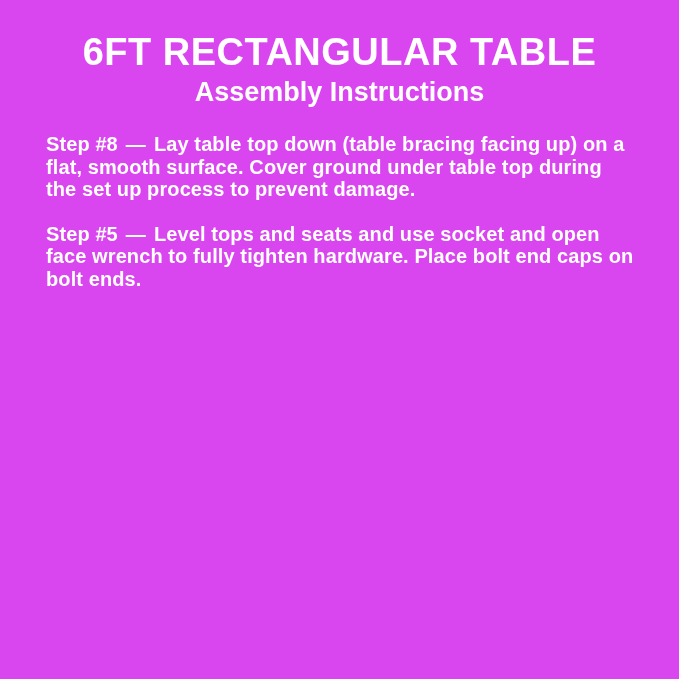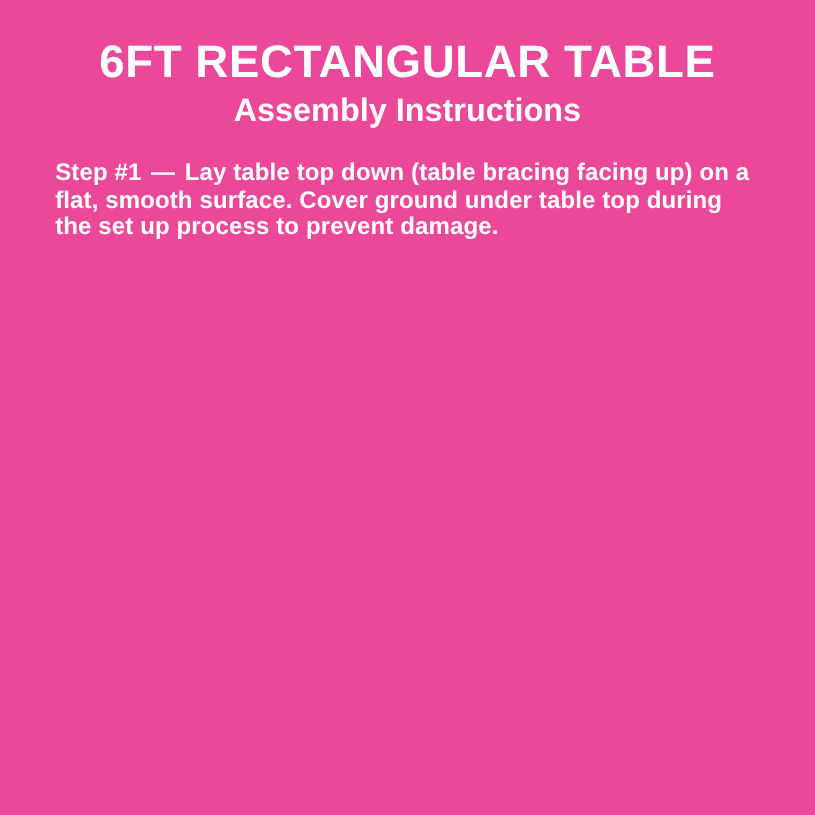--- a/index.html
+++ b/index.html
@@ -11,21 +11,21 @@
     height: 679px;
     background: #000000;
     color: #ffffff;
     font-family: "Liberation Sans", sans-serif;
     font-weight: bold;
     overflow: hidden;
   }
   .card {
     width: 679px;
     height: 679px;
-    background: #ec4899;
+    background: #d946ef;
     box-sizing: border-box;
   }
   .header {
     text-align: center;
     padding-top: 30px;
   }
   .title {
     font-size: 38px;
     line-height: 44px;
     letter-spacing: 0.5px;
@@ -56,21 +56,22 @@
 
 <div class="card">
 
   <div class="header">
     <h1 class="title">6FT RECTANGULAR TABLE</h1>
     <h2 class="subtitle">Assembly Instructions</h2>
   </div>
 
   <div class="content">
 
-    <p class="step"><span>Step #1</span><span class="step-sep">—</span><span>Lay table top down (table bracing facing up) on a flat, smooth surface. Cover ground under table top during the set up process to prevent damage.</span></p>
+    <p class="step"><span>Step #8</span><span class="step-sep">—</span><span>Lay table top down (table bracing facing up) on a flat, smooth surface. Cover ground under table top during the set up process to prevent damage.</span></p>
 
 
 
 
+    <p class="step"><span>Step #5</span><span class="step-sep">—</span><span>Level tops and seats and use socket and open face wrench to fully tighten hardware. Place bolt end caps on bolt ends.</span></p>
 
   </div>
 
 </div>
 
 </body></html>

